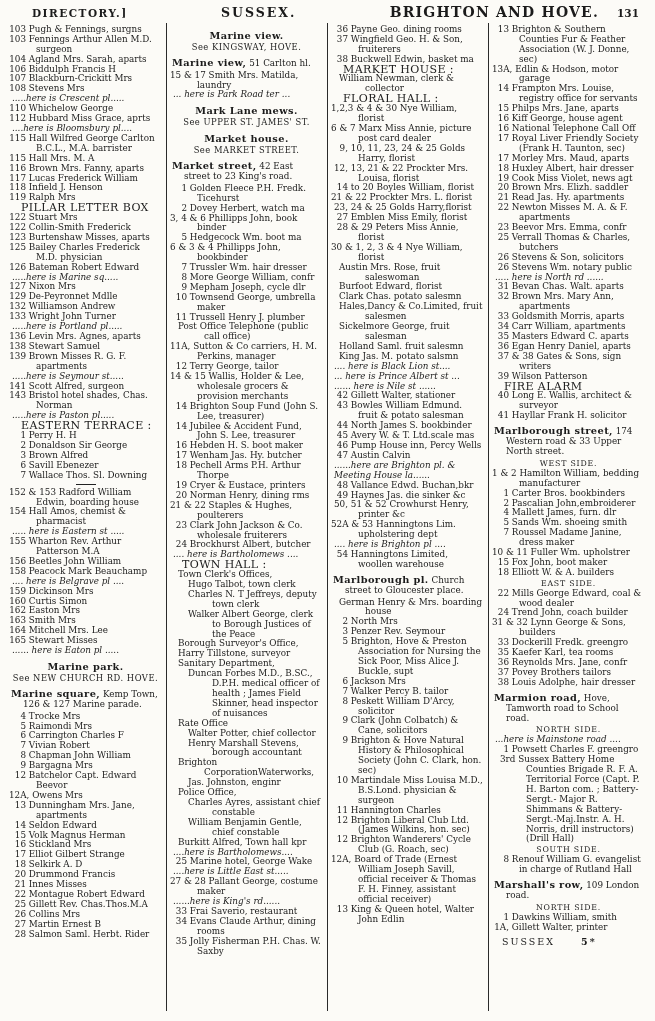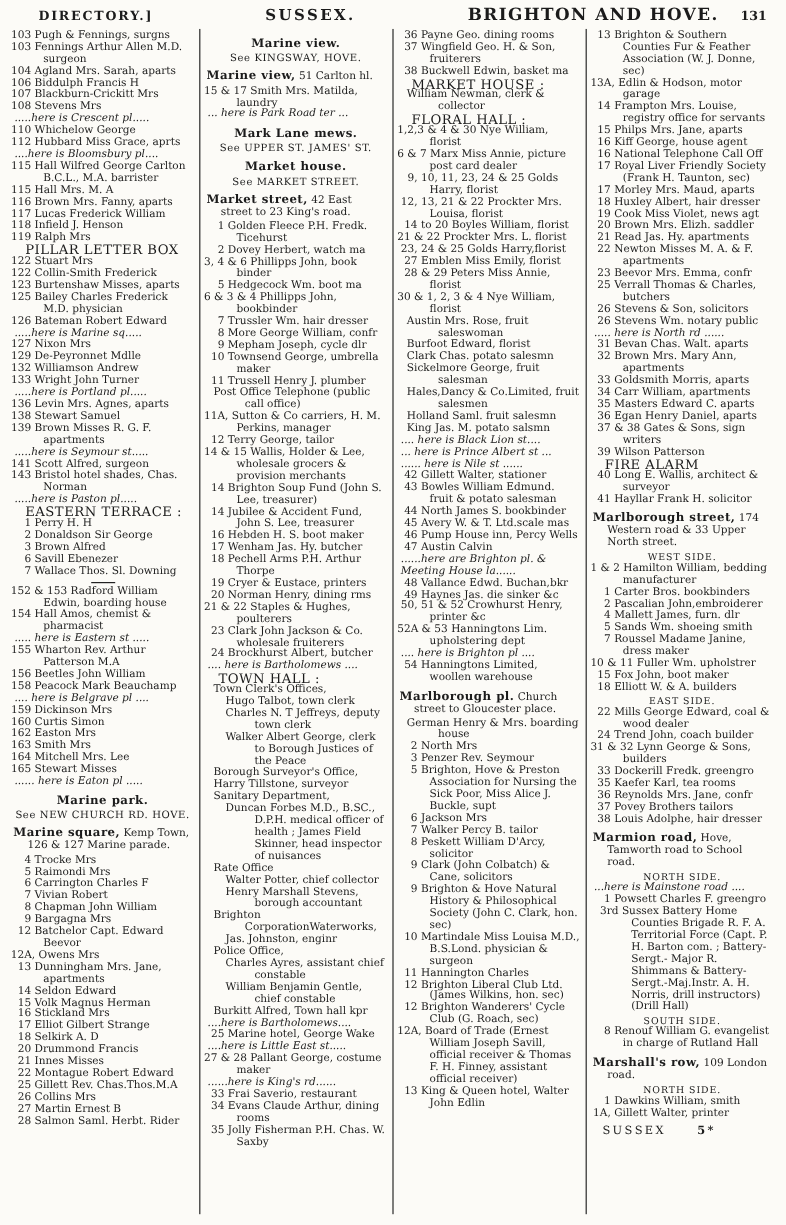--- a/index.html
+++ b/index.html
@@ -224,22 +224,22 @@
         <div class="t-e"><span class="num">12,</span> 13, 21 &amp; 22 Prockter Mrs. Louisa, florist</div>
         <div class="t-e"><span class="num">14</span> to 20 Boyles William, florist</div>
         <div class="t-e"><span class="num">21 &amp;</span> 22 Prockter Mrs. L. florist</div>
         <div class="t-e"><span class="num">23,</span> 24 &amp; 25 Golds Harry,florist</div>
         <div class="t-e"><span class="num">27</span> Emblen Miss Emily, florist</div>
         <div class="t-e"><span class="num">28</span> &amp; 29 Peters Miss Annie, florist</div>
         <div class="t-e"><span class="num">30 &amp;</span> 1, 2, 3 &amp; 4 Nye William, florist</div>
         <div class="t-e2">Austin Mrs. Rose, fruit saleswoman</div>
         <div class="t-e2">Burfoot Edward, florist</div>
         <div class="t-e2">Clark Chas. potato salesmn</div>
+        <div class="t-e2">Hales,Dancy &amp; Co.Limited, fruit salesmen</div>
         <div class="t-e2">Sickelmore George, fruit salesman</div>
-        <div class="t-e2">Hales,Dancy &amp; Co.Limited, fruit salesmen</div>
         <div class="t-e2">Holland Saml. fruit salesmn</div>
         <div class="t-e2">King Jas. M. potato salsmn</div>
         <div class="t-i">.... here is Black Lion st....</div>
         <div class="t-i">... here is Prince Albert st ...</div>
         <div class="t-i">...... here is Nile st ......</div>
         <div class="t-e"><span class="num">42</span> Gillett Walter, stationer</div>
         <div class="t-e"><span class="num">43</span> Bowles William Edmund. fruit &amp; potato salesman</div>
         <div class="t-e"><span class="num">44</span> North James S. bookbinder</div>
         <div class="t-e"><span class="num">45</span> Avery W. &amp; T. Ltd.scale mas</div>
         <div class="t-e"><span class="num">46</span> Pump House inn, Percy Wells</div>

